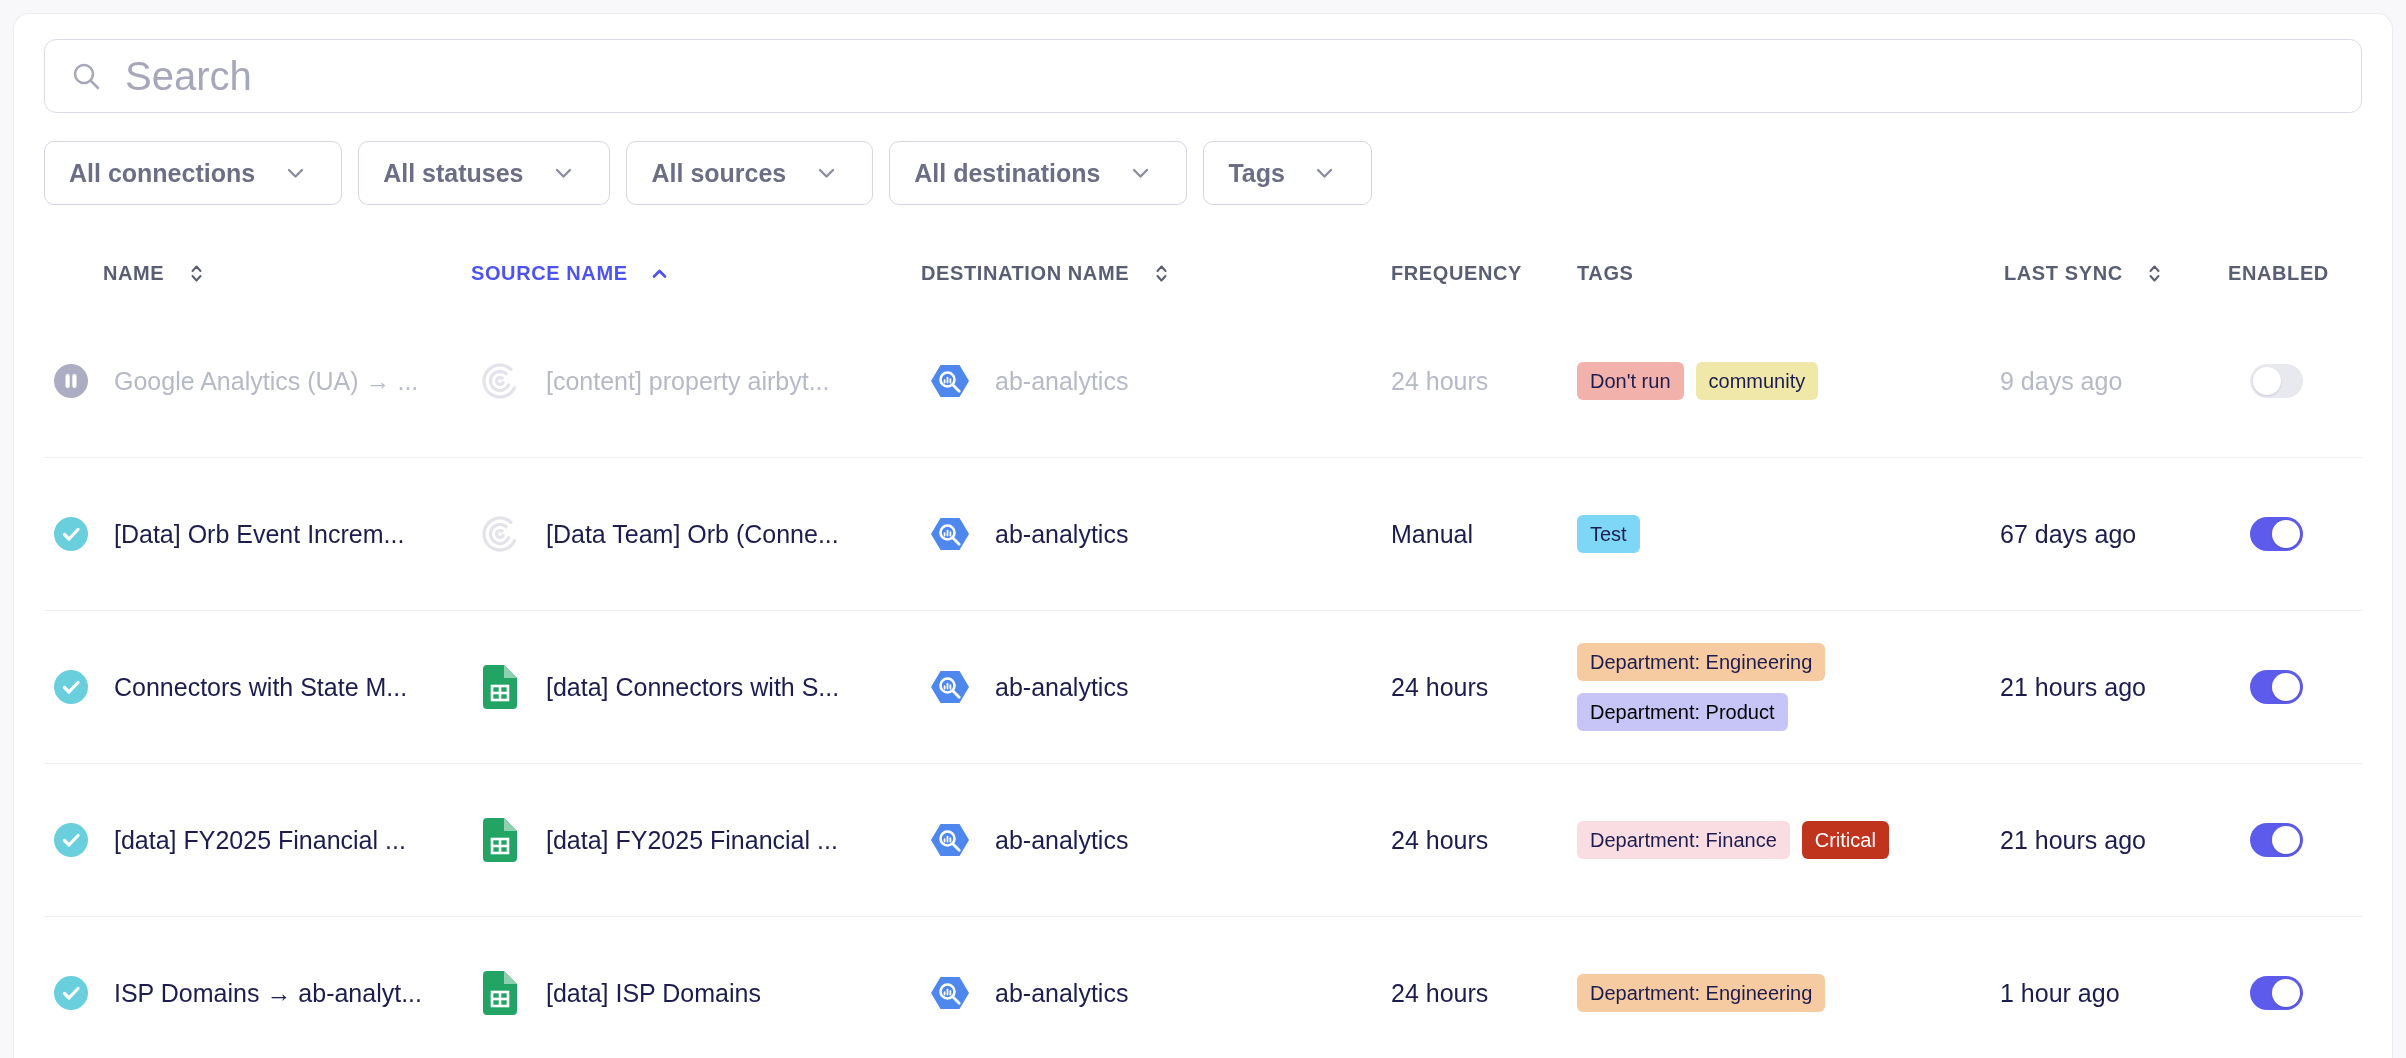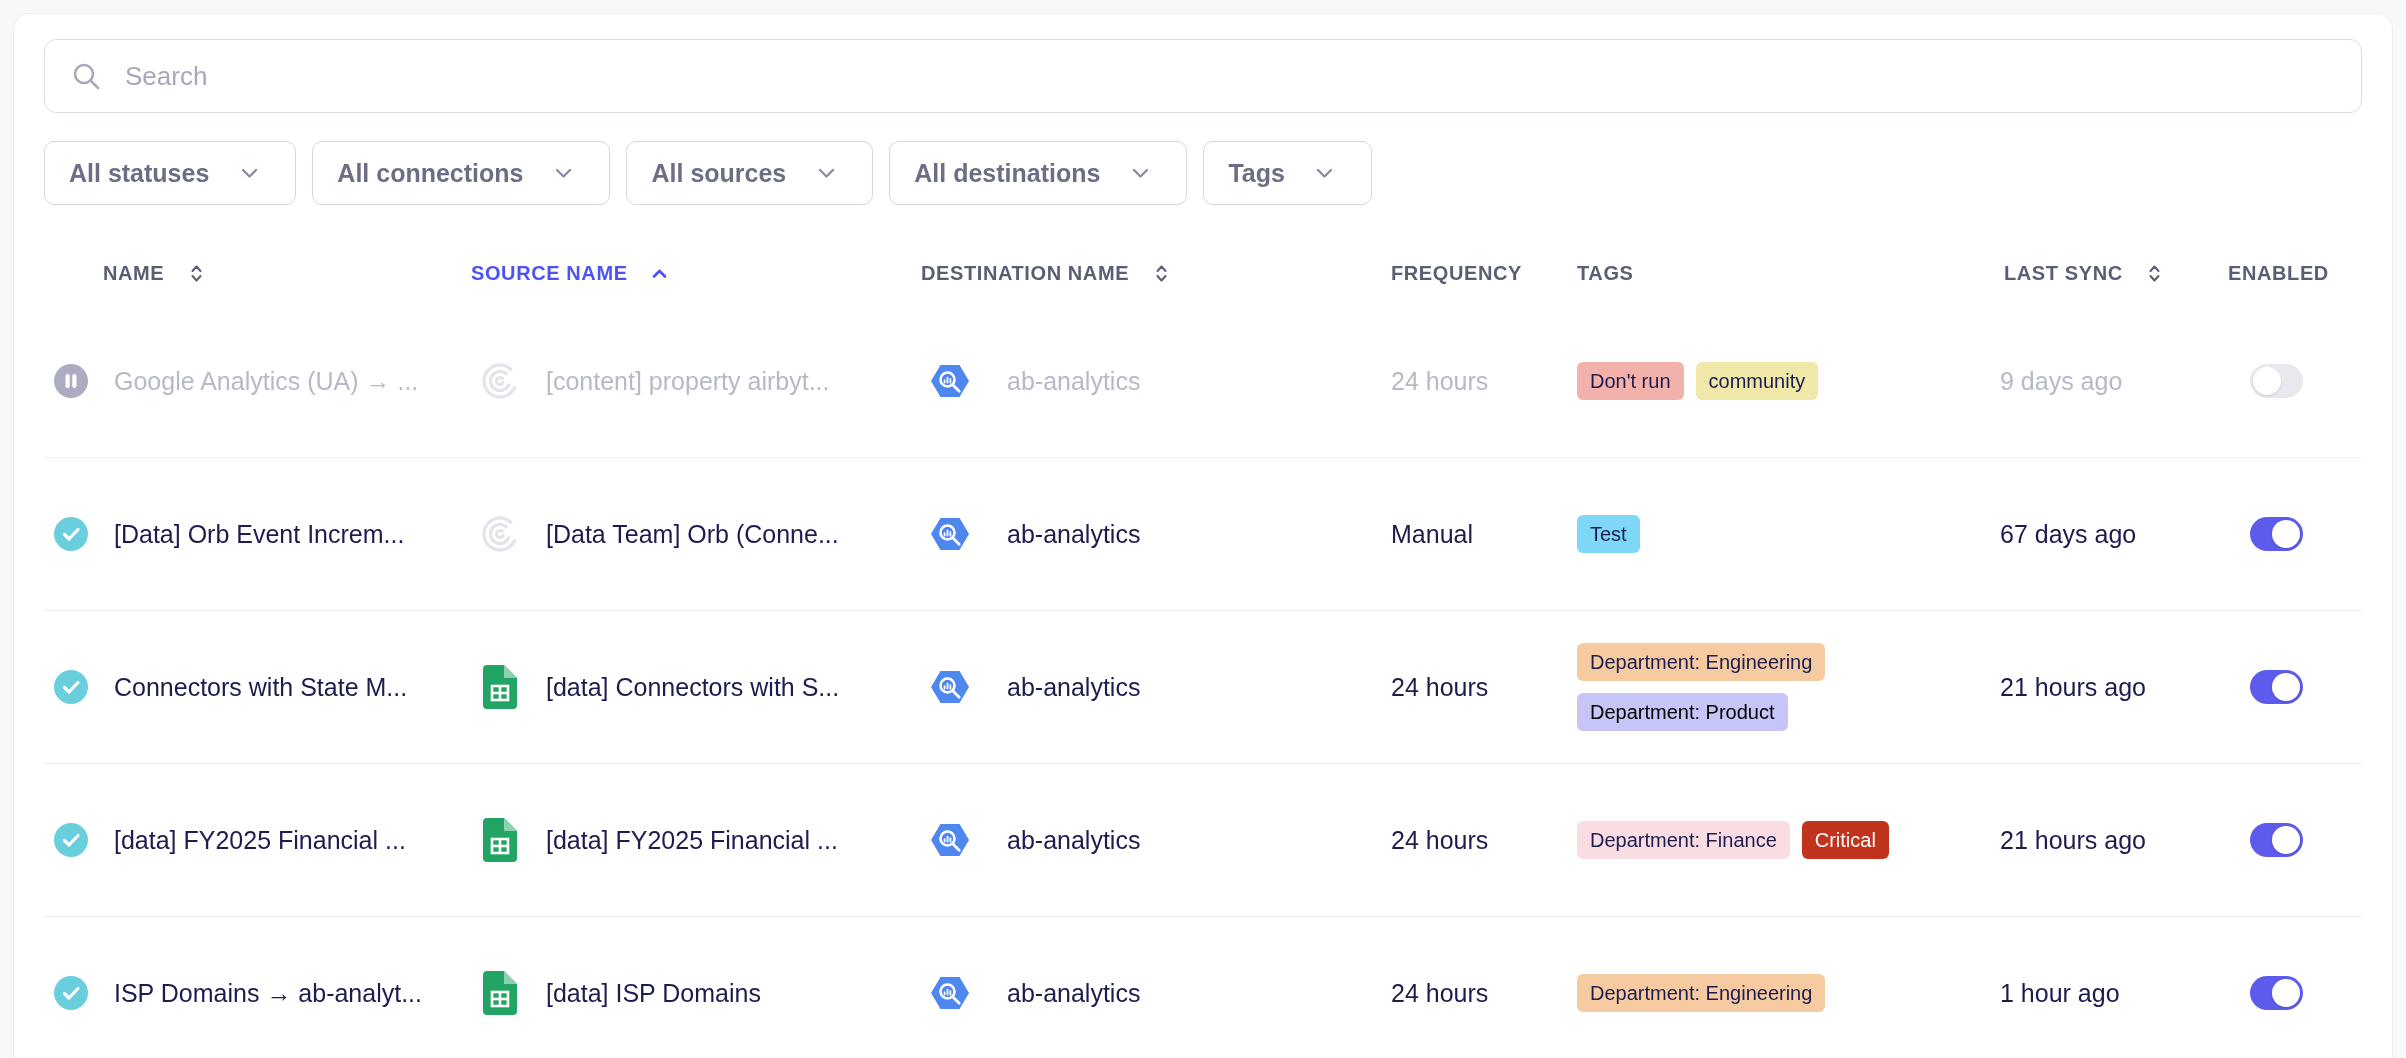--- a/index.html
+++ b/index.html
@@ -15,21 +15,21 @@
     border-radius:16px 16px 0 0;box-sizing:border-box;
     padding:25px 30px 0 30px;
   }
   
   .search{
     height:74px;border:1.5px solid #DCDCE6;border-radius:12px;
     display:flex;align-items:center;gap:22px;padding:0 26px;
     margin-bottom:28px;background:#fff;box-sizing:border-box;
   }
   .search input{
-    border:none;outline:none;flex:1;font-size:26px;color:#1D1C4F;
+    border:none;outline:none;flex:1;font-size:40px;color:#1D1C4F;
     font-family:"Liberation Sans","DejaVu Sans",sans-serif;background:transparent;
   }
   .search input::placeholder{color:#A7A7BB;}
   
   .filters{display:flex;gap:16px;margin-bottom:42px;}
   .filter-btn{
     display:inline-flex;align-items:center;gap:18px;height:64px;
     border:1.5px solid #D6D6E1;border-radius:10px;background:#fff;
     padding:0 24px;font-size:25px;font-weight:bold;color:#6B6E84;cursor:pointer;
     box-sizing:border-box;
@@ -52,21 +52,21 @@
   .th-last_sync{padding-left:8px;}
   .th-enabled{padding-left:7px;}
   .th.sorted{color:#4C53F1;cursor:pointer;}
   .th.sortable{cursor:pointer;}
   .row{min-height:93px;border-bottom:1px solid #EFEFF3;cursor:pointer;}
   .row.tall{min-height:152px;}
   .cell{display:flex;align-items:center;min-width:0;}
   .cell-text{font-size:25px;color:#1D1C4F;white-space:nowrap;overflow:hidden;}
   .cell-name{gap:21px;padding-left:5px;}
   .cell-source{gap:24px;padding-left:7px;}
-  .cell-dest{gap:35px;padding-left:7px;}
+  .cell-dest{gap:23px;padding-left:7px;}
   .cell-freq{padding-left:10px;}
   .cell-sync{padding-left:4px;}
   .cell-enabled{padding-left:29px;}
   .icon-box{display:inline-flex;align-items:center;justify-content:center;width:44px;flex:none;}
   .row.muted .cell-text{color:#B6B9C6;}
   
   .tags-wrap{
     display:flex;flex-wrap:wrap;gap:12px;align-items:center;
     max-width:345px;padding:16px 0 16px 6px;
   }
@@ -95,29 +95,29 @@
       <svg width="30" height="30" viewBox="0 0 30 30">
           <circle cx="13" cy="13" r="9" fill="none" stroke="#A7A7BB" stroke-width="2.5"></circle>
           <line x1="20" y1="20" x2="27" y2="27" stroke="#A7A7BB" stroke-width="2.5" stroke-linecap="round"></line>
         </svg>
     </span>
     <input type="text" value="" placeholder="Search" style="">
   </div>
 
   <div class="filters" id="filters">
       <div class="filter-btn">
-        <span>All statuses</span>
+        <span>All connections</span>
         <span class="icon-box">
           <svg width="17" height="11" viewBox="0 0 17 11">
             <path d="M2 2 L8.5 8.5 L15 2" fill="none" stroke="#898CA0" stroke-width="2.3" stroke-linecap="round" stroke-linejoin="round"></path>
           </svg>
         </span>
       </div>
       <div class="filter-btn">
-        <span>All connections</span>
+        <span>All statuses</span>
         <span class="icon-box">
           <svg width="17" height="11" viewBox="0 0 17 11">
             <path d="M2 2 L8.5 8.5 L15 2" fill="none" stroke="#898CA0" stroke-width="2.3" stroke-linecap="round" stroke-linejoin="round"></path>
           </svg>
         </span>
       </div>
       <div class="filter-btn">
         <span>All sources</span>
         <span class="icon-box">
           <svg width="17" height="11" viewBox="0 0 17 11">

